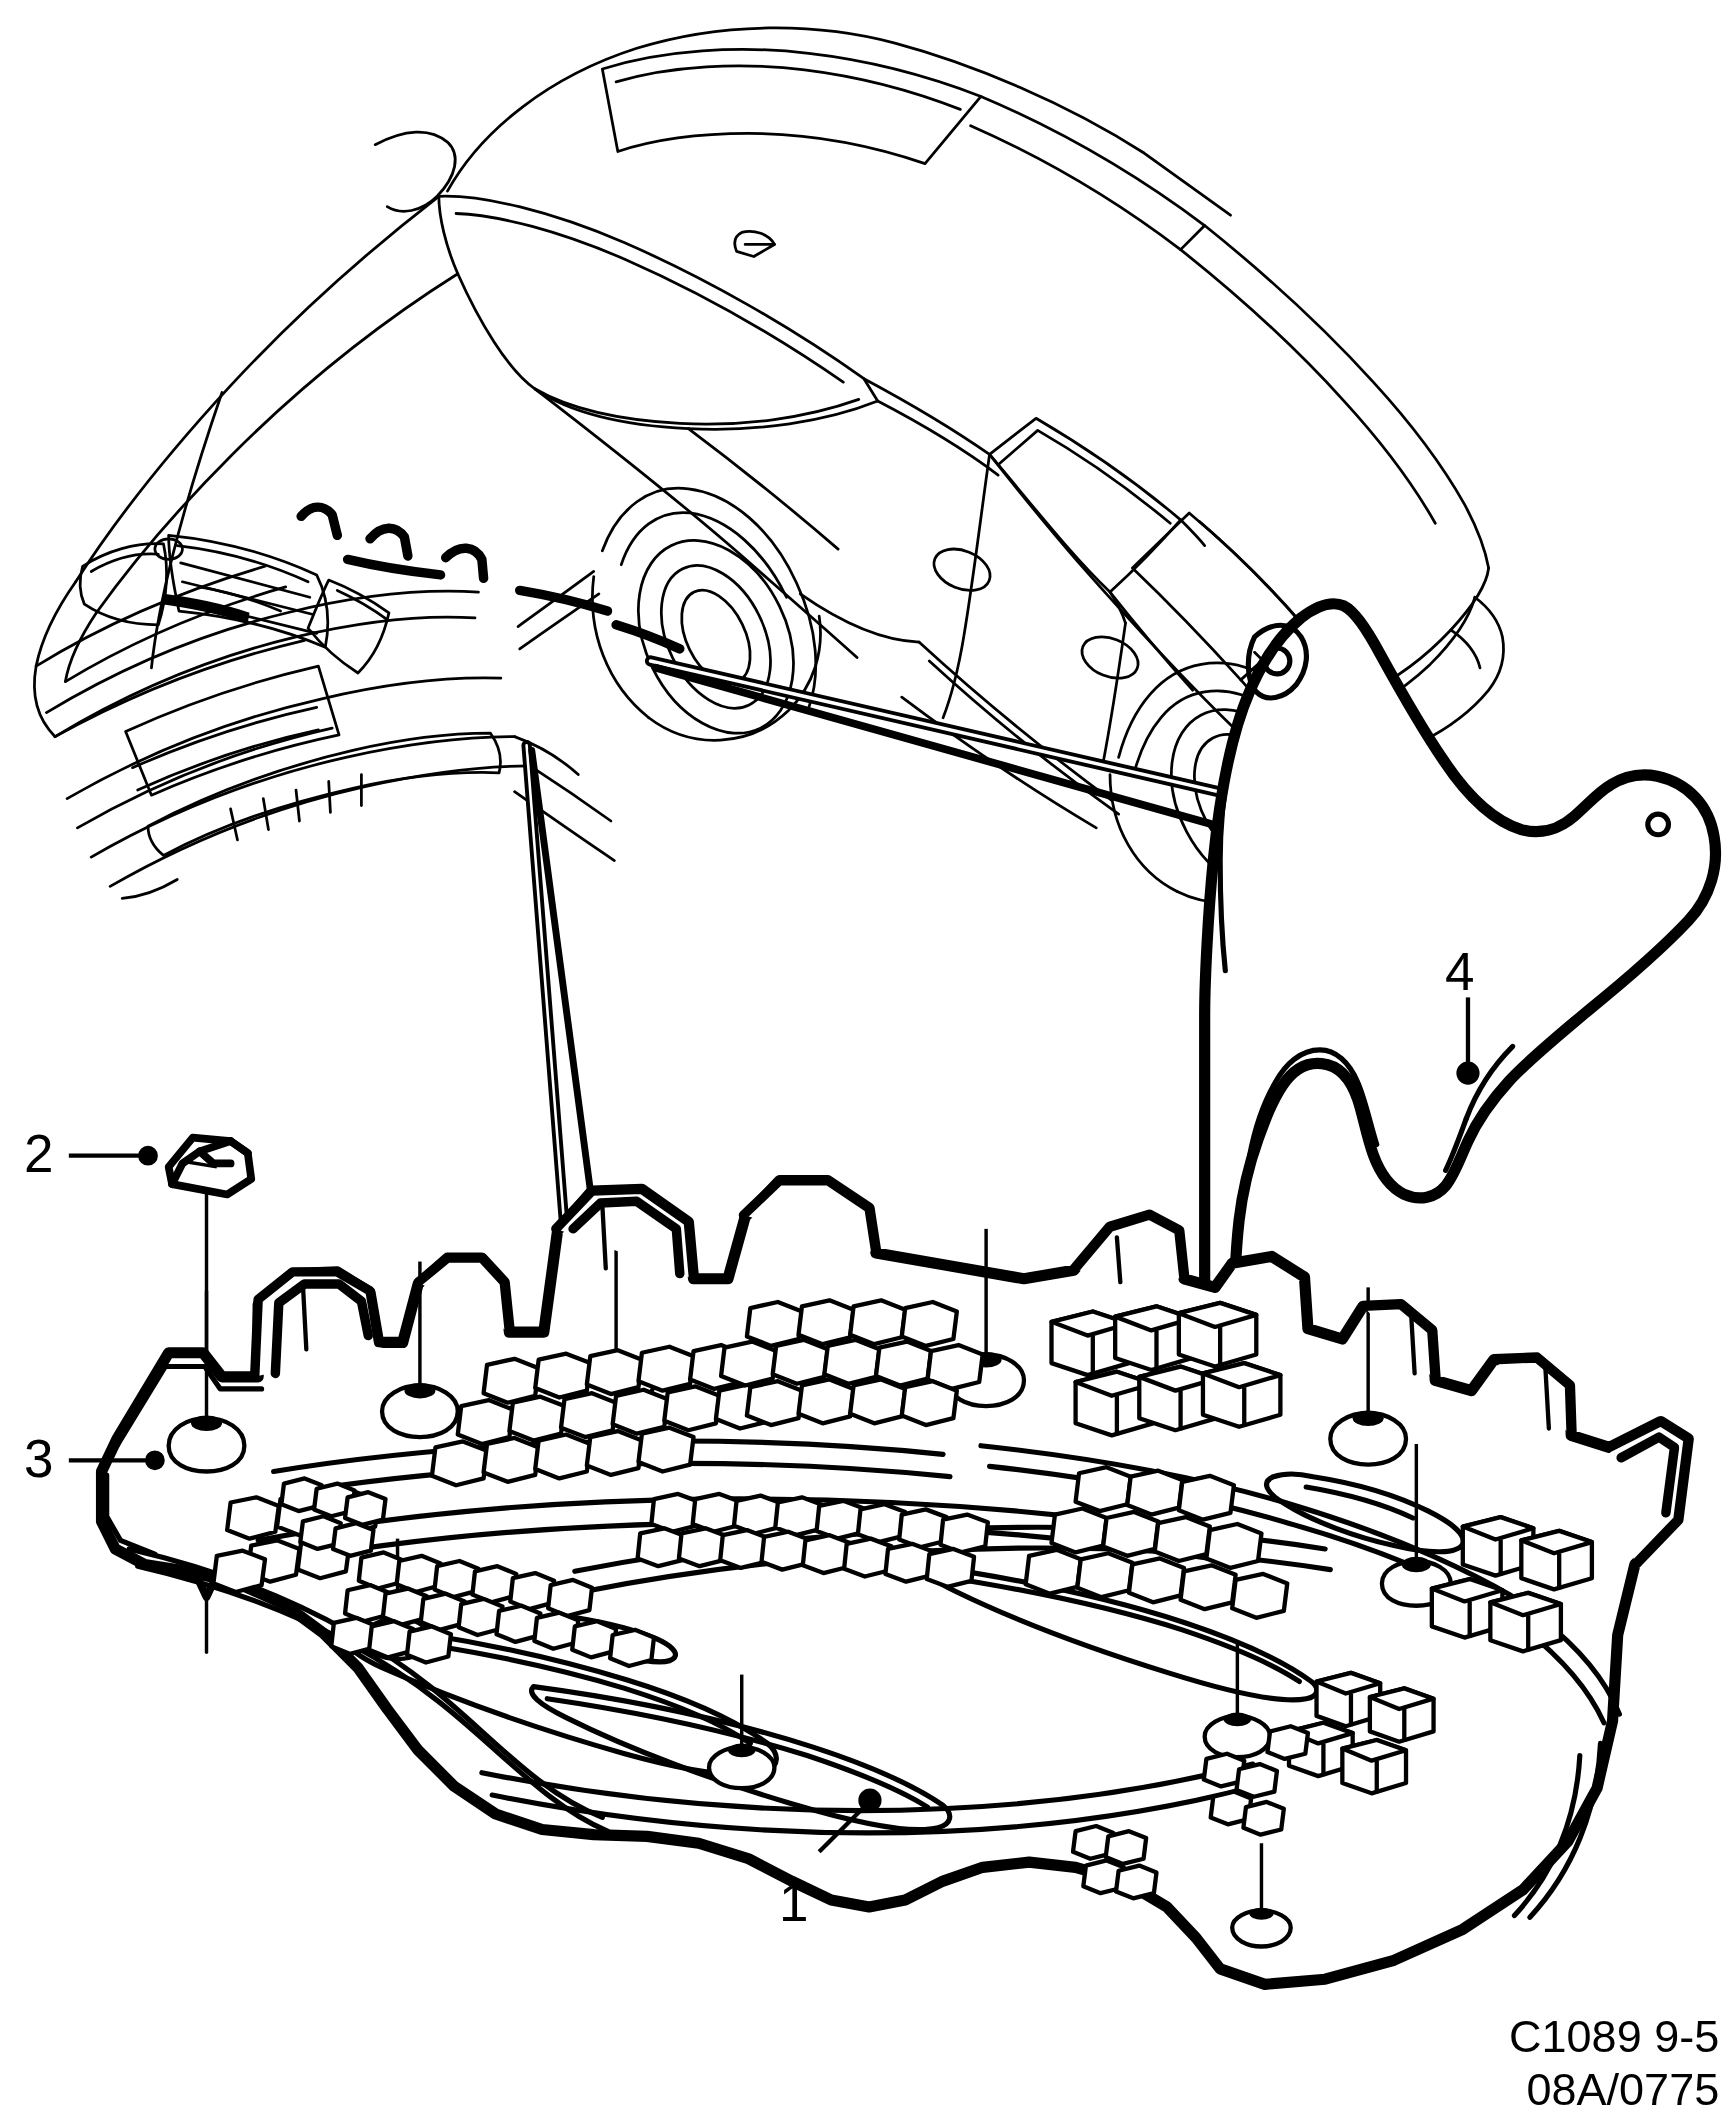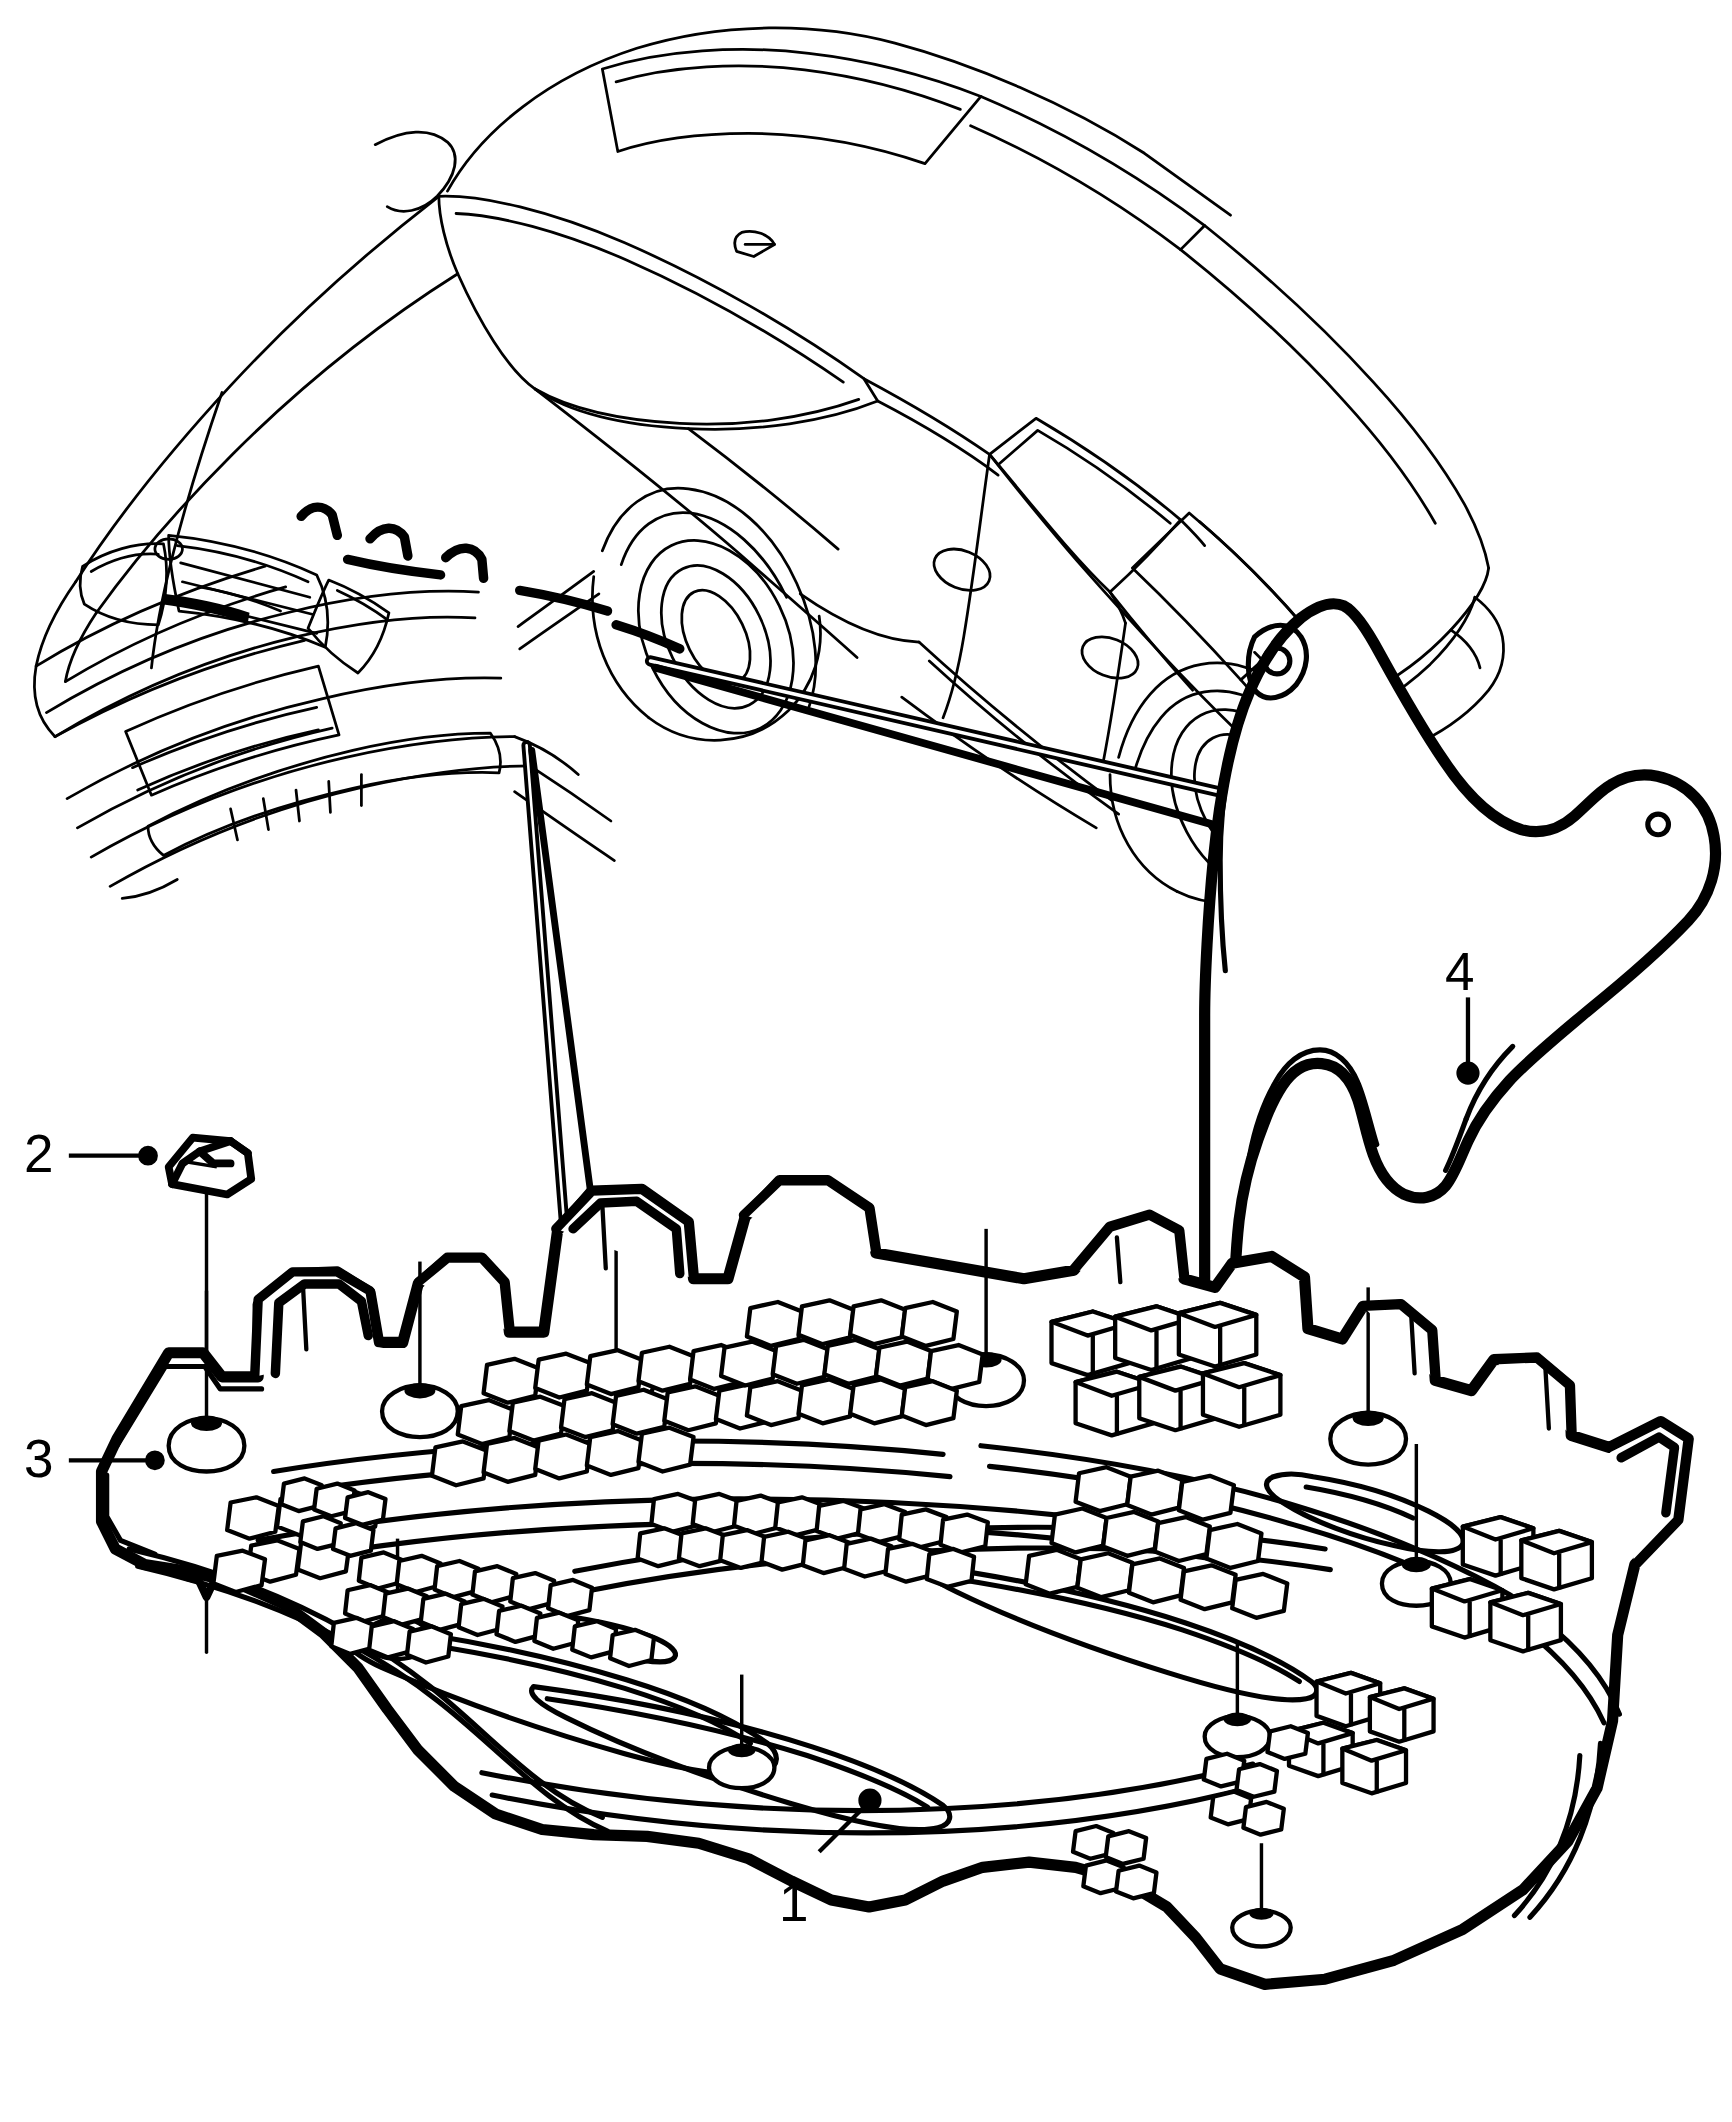--- a/index.html
+++ b/index.html
@@ -647,15 +647,19 @@
       <line x1="952" y1="2152" x2="1008" y2="2096"></line>
       <circle cx="1011" cy="2092" r="11"></circle>
     </g>
   </svg>
 
   <span class="callout-num" style="left:779px;top:1876px;">1</span>
   <span class="callout-num" style="left:24px;top:1127px;">2</span>
   <span class="callout-num" style="left:24px;top:1432px;">3</span>
   <span class="callout-num" style="left:1445px;top:945px;">4</span>
 
+  <div id="cap">
+    <div>C1089 9-5</div>
+    <div>08A/0775</div>
+  </div>
 
 </div>
 
 
 </body></html>

